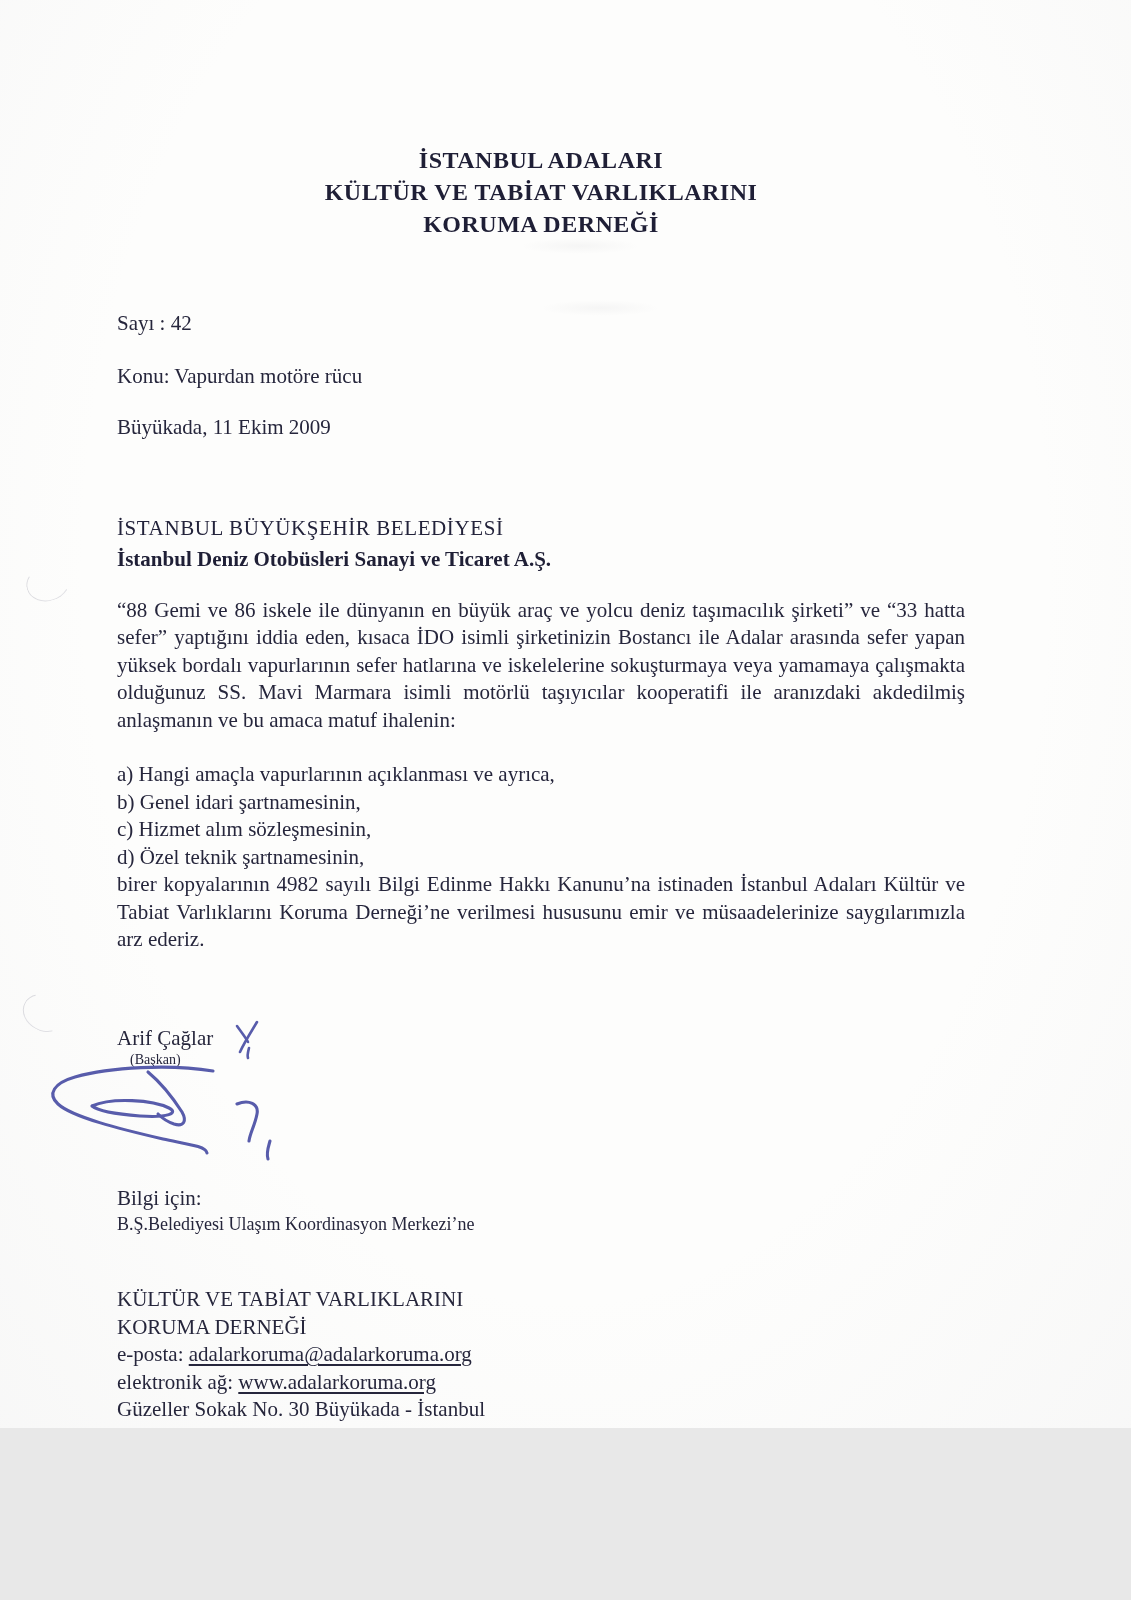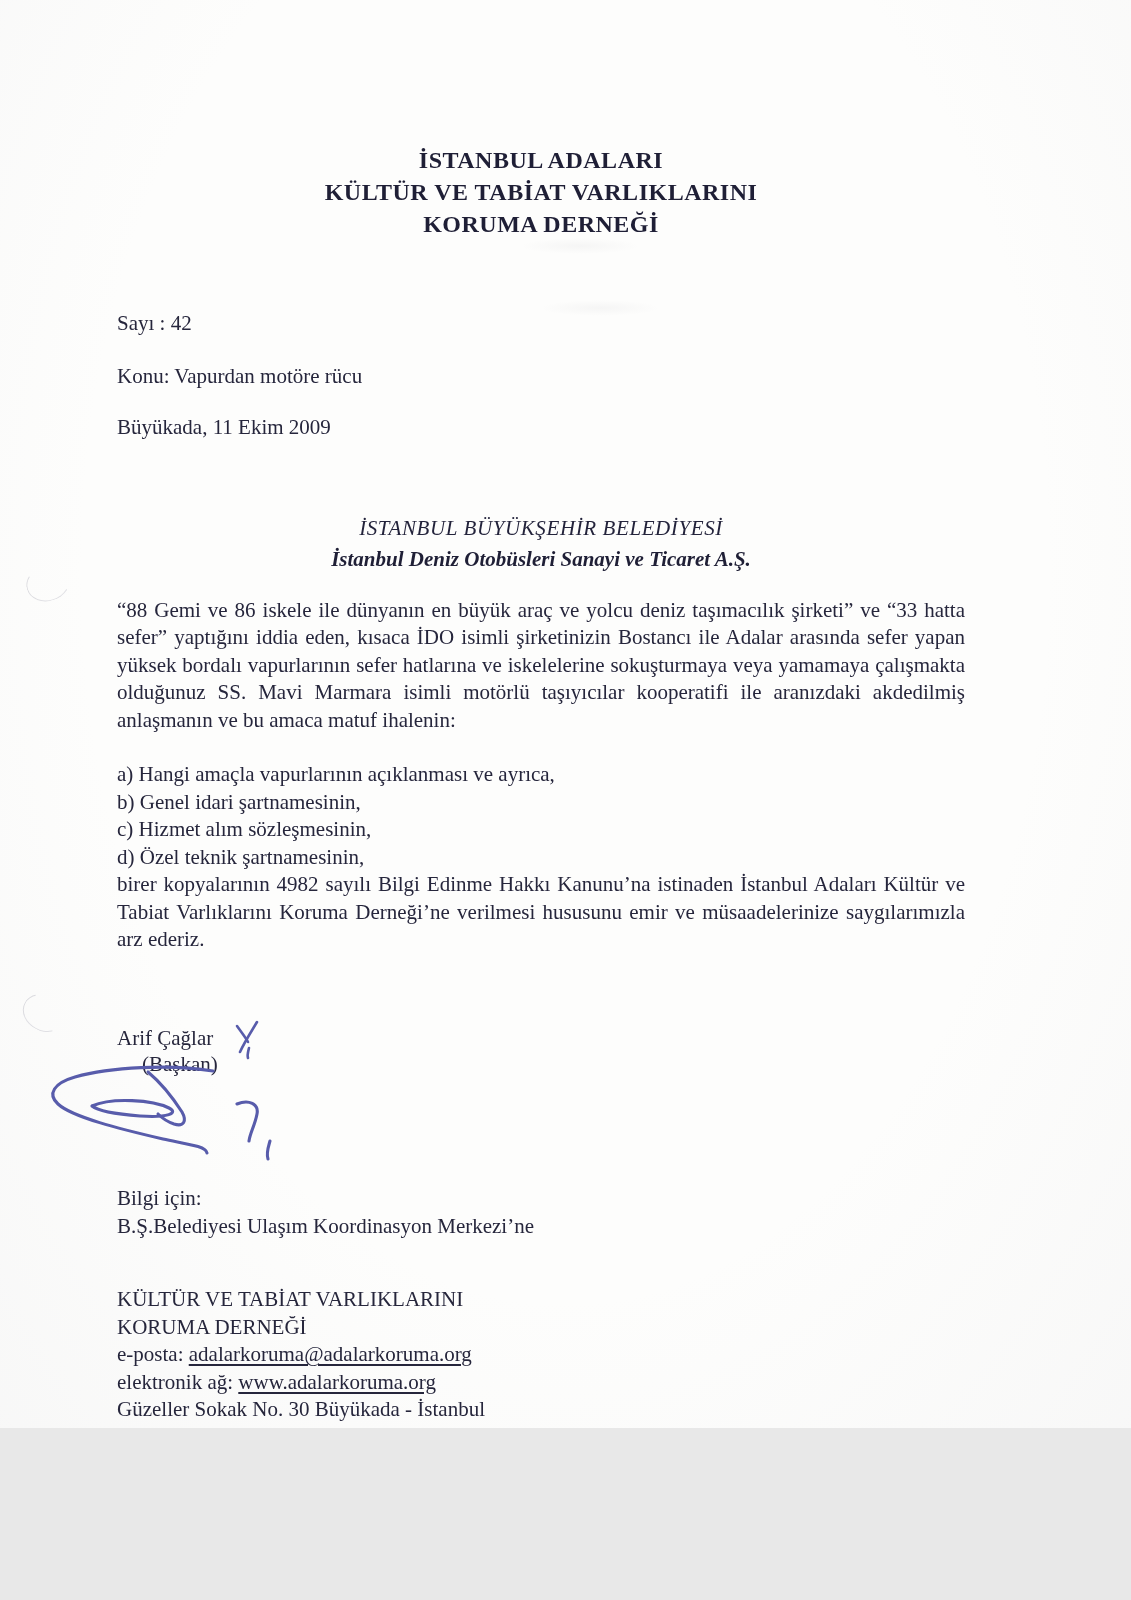--- a/index.html
+++ b/index.html
@@ -21,42 +21,42 @@
     text-align:center;font-weight:bold;
     font-size:24px;line-height:32px;
     letter-spacing:0.5px;color:#1f1f36;
   }
   
   .meta-line{left:117px;font-size:21px;color:#26263c;}
   .meta-sayi{top:311px;}
   .meta-konu{top:364px;}
   .meta-date{top:415px;}
   
-  .recipient{top:513px;left:117px;width:848px;text-align:center;font-size:21px;line-height:31px;font-style:italic;}
+  .recipient{top:513px;left:117px;width:848px;text-align:left;font-size:21px;line-height:31px;}
   .recipient .r1{font-weight:normal;letter-spacing:0.6px;color:#23233b;}
   .recipient .r2{font-weight:bold;color:#1f1f36;}
   
   .para1{
     top:597px;left:117px;width:848px;
     font-size:21px;line-height:27.4px;
     text-align:justify;color:#26263c;
   }
   .block2{
     top:761px;left:117px;width:848px;
     font-size:21px;line-height:27.5px;color:#26263c;
   }
   .block2 .item{text-align:left;}
   .block2 .para2{text-align:justify;}
   
   .sig-name{top:1026px;left:117px;font-size:21px;}
-  .sig-title{top:1052px;left:130px;font-size:21px;margin-left:12px;}
+  .sig-title{top:1052px;left:130px;font-size:14px;}
   .sig-svg{top:1000px;left:30px;}
   
   .cc-label{top:1186px;left:117px;font-size:21px;}
-  .cc-line{top:1214px;left:117px;font-size:21px;}
+  .cc-line{top:1214px;left:117px;font-size:18px;}
   
   .address{top:1286px;left:117px;width:700px;font-size:21px;line-height:27.5px;}
   .address .lbl-adres{display:inline-block;width:150px;}
   .address .link{text-decoration:underline;text-underline-offset:3px;color:#26263c;cursor:pointer;}
   
   .page-num{top:1500px;left:963px;font-size:21px;color:#3a3a4e;}
   
   .artifact-arc{
     width:42px;height:34px;border-radius:50%;
     border:1.5px solid transparent;

